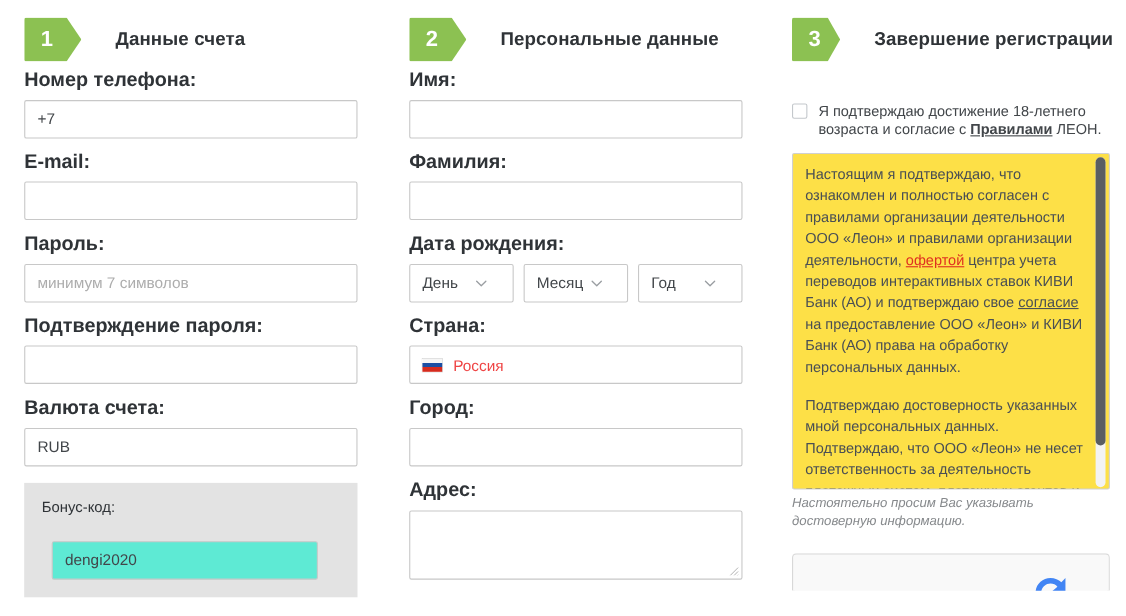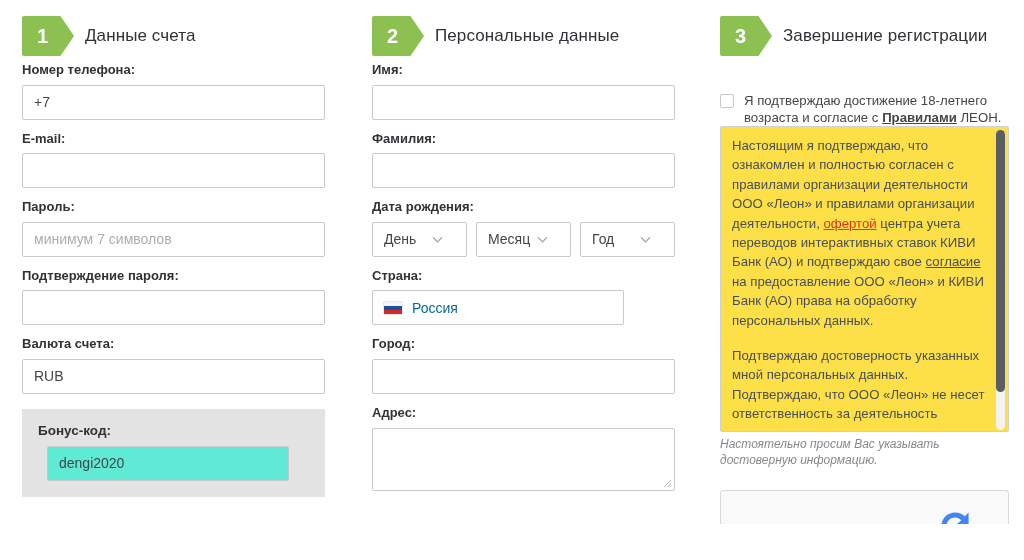--- a/index.html
+++ b/index.html
@@ -49,31 +49,31 @@
     align-items: center;
     justify-content: flex-start;
     padding-left: 15px;
     box-sizing: border-box;
     -webkit-clip-path: polygon(0 0, 74% 0, 100% 50%, 74% 100%, 0 100%);
     clip-path: polygon(0 0, 74% 0, 100% 50%, 74% 100%, 0 100%);
     border-radius: 2px 0 0 2px;
   }
   .step-title {
     font-size: 17px;
-    font-weight: normal;
+    font-weight: bold;
     color: #2f3337;
-    margin-left: 11px;
+    margin-left: 31px;
     letter-spacing: 0.1px;
     white-space: nowrap;
   }
 
   
   .field { margin-bottom: 11px; }
   .field-label {
-    font-size: 13px;
+    font-size: 18px;
     font-weight: bold;
     color: #2f3337;
     margin-bottom: 7px;
     line-height: 1.2;
   }
   .text-input {
     box-sizing: border-box;
     width: 303px;
     height: 35px;
     border: 1px solid #c8c8c8;
@@ -113,30 +113,30 @@
     width: 13px;
     height: 13px;
     flex: none;
     margin-left: 6px;
   }
   .chev svg { display: block; }
 
   
   .country-box {
     box-sizing: border-box;
-    width: 252px;
+    width: 303px;
     height: 35px;
     border: 1px solid #c8c8c8;
     background: #ffffff;
     border-radius: 2px;
     display: flex;
     align-items: center;
     padding: 0 11px;
     font-size: 14px;
-    color: #0369a1;
+    color: #ef4444;
   }
   .flag-ru {
     width: 18px;
     height: 12px;
     flex: none;
     margin-right: 10px;
     border: 0;
     background: linear-gradient(
       to bottom,
       #f5f5f5 0%, #f5f5f5 33.3%,
@@ -166,43 +166,44 @@
   
   .bonus-panel {
     box-sizing: border-box;
     width: 303px;
     background: #e3e3e3;
     padding: 14px 16px 16px 16px;
     margin-top: 15px;
   }
   .bonus-label {
     font-size: 13.5px;
-    font-weight: bold;
+    font-weight: normal;
     color: #2f3337;
-    margin-bottom: 8px;
+    margin-bottom: 24px;
   }
   .bonus-input {
     box-sizing: border-box;
     width: 242px;
     height: 35px;
     border: 1px solid #c8c8c8;
     background: #5eead4;
     border-radius: 2px;
     font-size: 14px;
     color: #42464a;
     padding: 0 11px;
     line-height: 33px;
     margin-left: 9px;
   }
 
   
   .consent-row {
     display: flex;
     align-items: flex-start;
     margin-top: 30px;
+    margin-bottom: 13px;
   }
   .checkbox {
     box-sizing: border-box;
     width: 14px;
     height: 14px;
     border: 1px solid #c4c8cc;
     border-radius: 2px;
     background: #ffffff;
     flex: none;
     margin-top: 2px;

